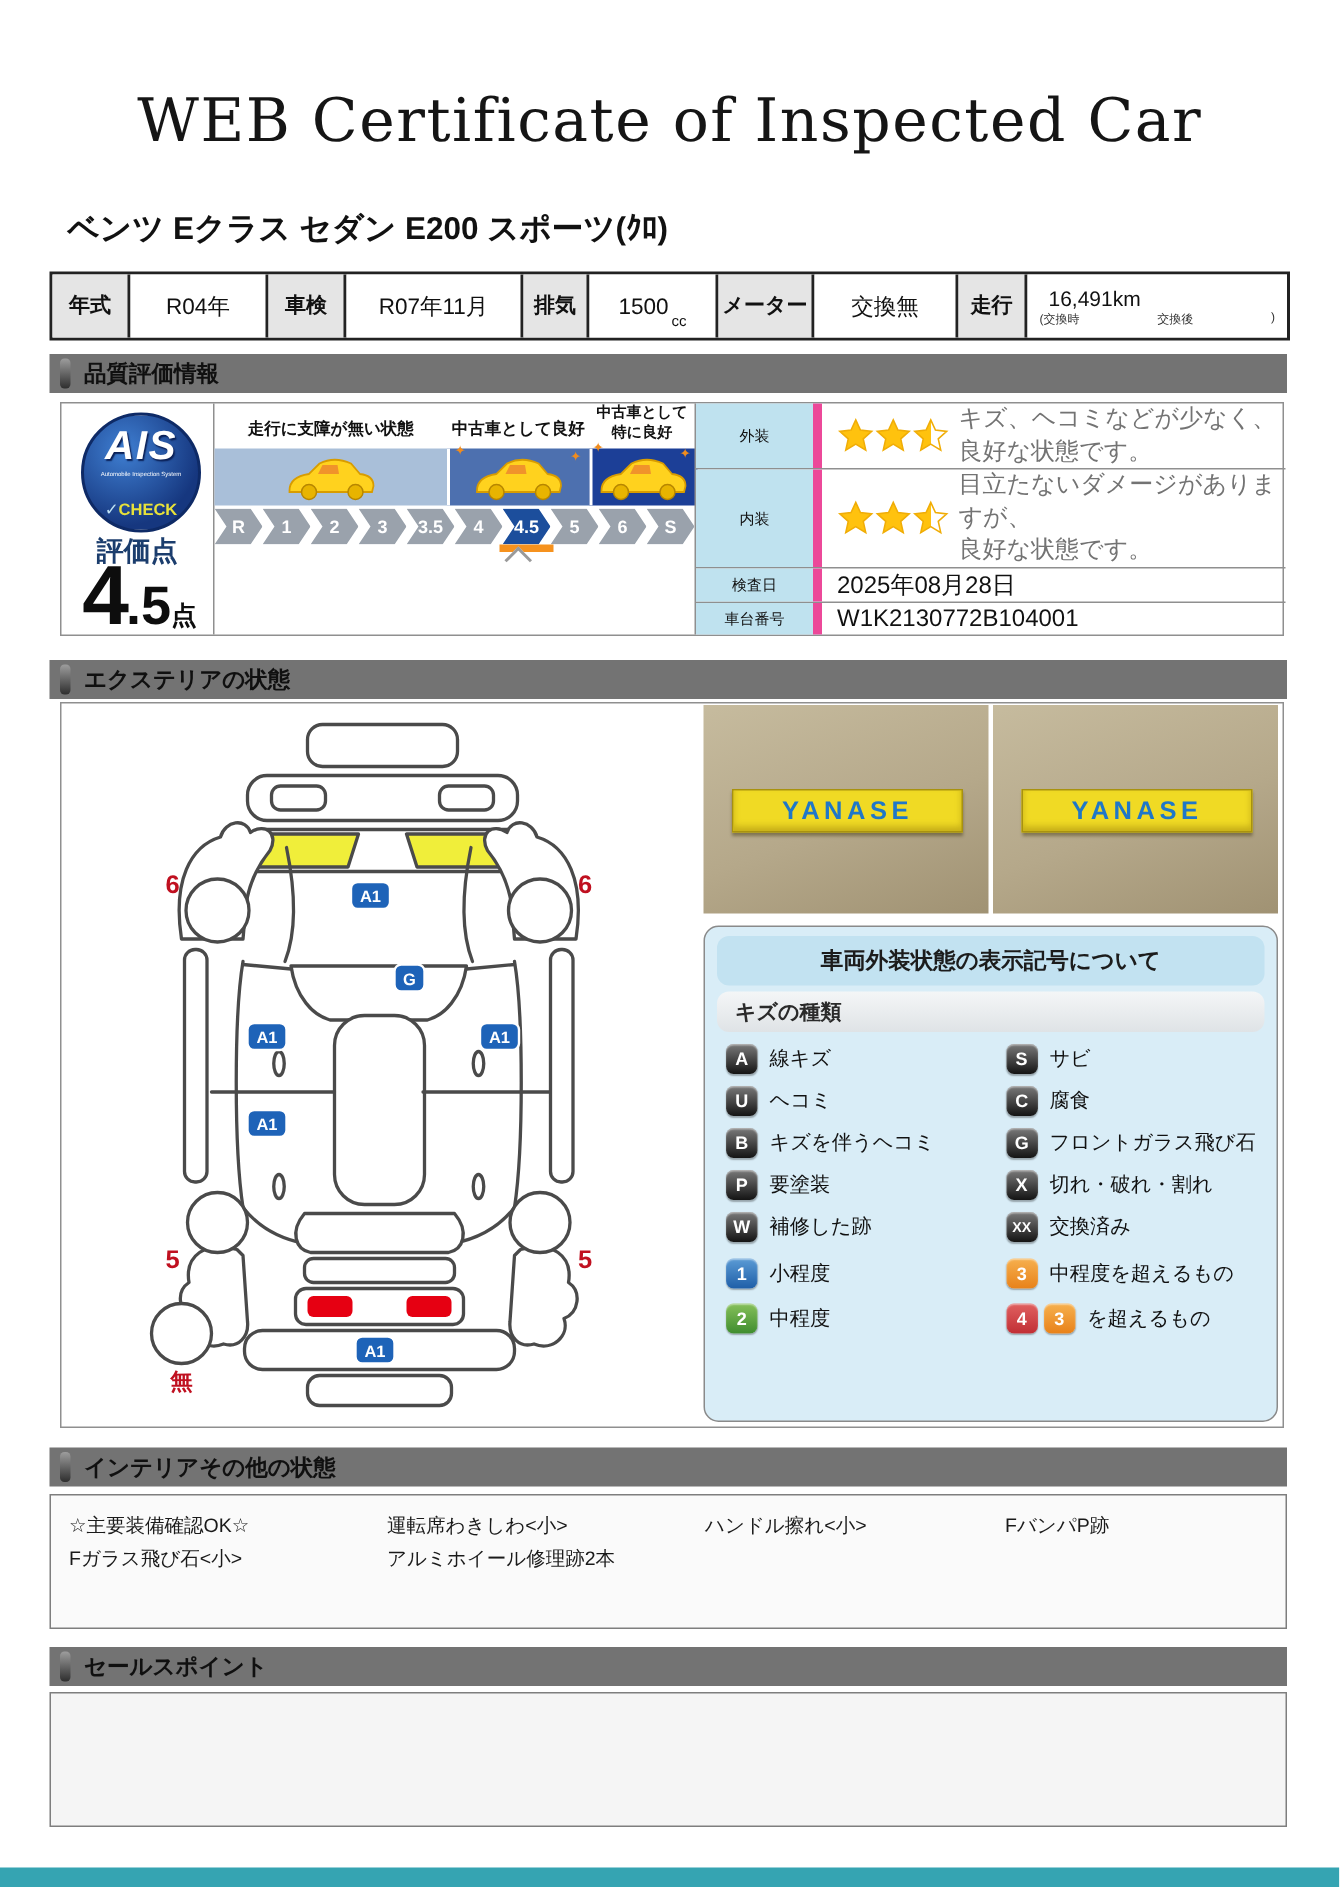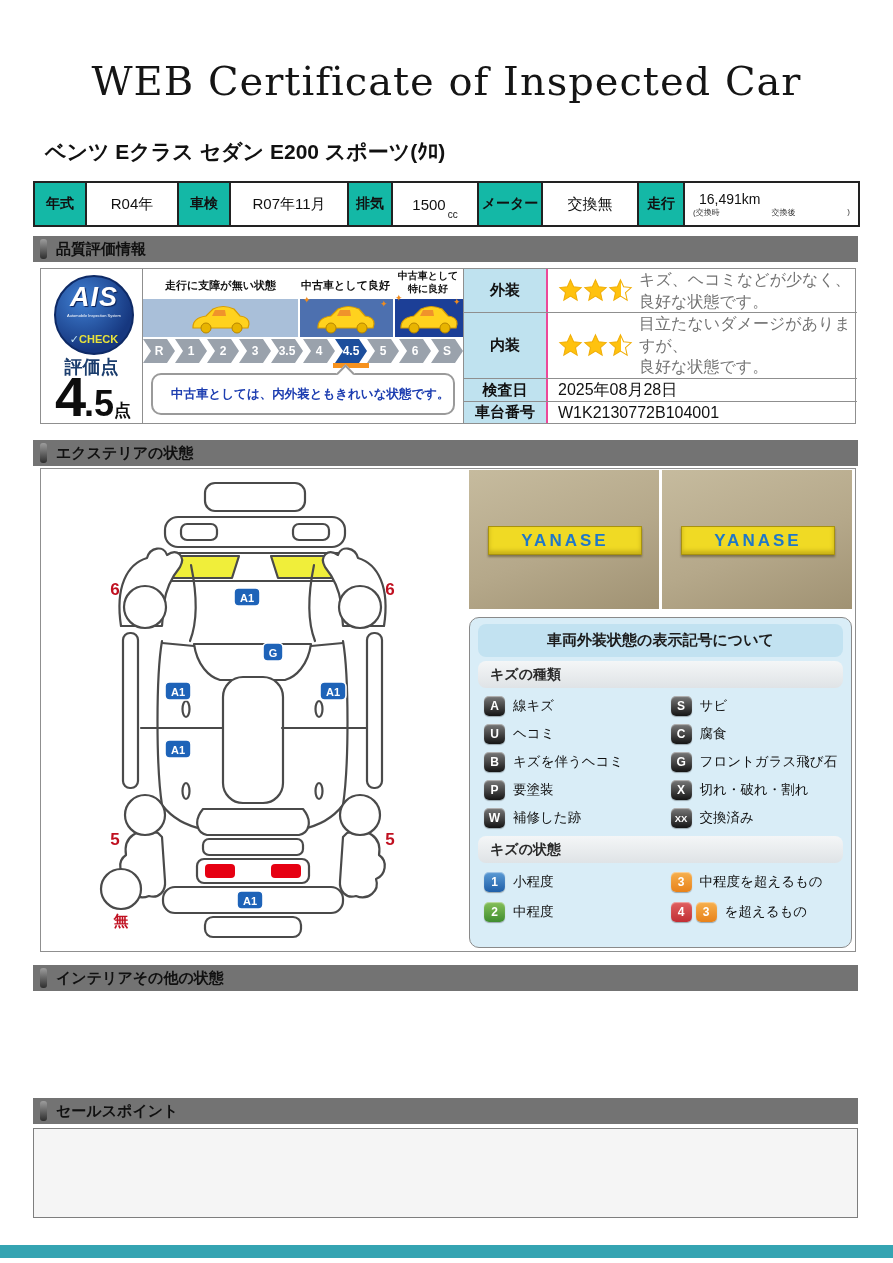--- a/index.html
+++ b/index.html
@@ -9,21 +9,21 @@
   
   .main-title{position:absolute;left:0;top:58px;width:100%;text-align:center;
     font-family:"DejaVu Serif","Liberation Serif",serif;font-size:40px;color:#151515;letter-spacing:1px;}
   .subtitle{position:absolute;left:45px;top:138px;font-size:21px;font-weight:bold;color:#111;}
 
   
   .spec-table{position:absolute;left:33px;top:181px;width:823px;height:42px;display:flex;
     border:2px solid #222;}
   .sc{border-right:2px solid #222;display:flex;align-items:center;justify-content:center;box-sizing:border-box;}
   .sc:last-child{border-right:none;}
-  .sc.label{background:#14b8a6;font-weight:bold;font-size:14px;}
+  .sc.label{background:#e5e5e5;font-weight:bold;font-size:14px;}
   .sc.value{background:#fff;font-size:15px;}
   .unit{font-size:10px;margin-left:2px;align-self:flex-end;padding-bottom:5px;}
   .mileage-cell{flex:1;flex-direction:column;align-items:stretch;justify-content:center;padding:2px 8px;}
   .mileage-main{font-size:14px;padding-left:6px;}
   .mileage-sub{display:flex;justify-content:space-between;font-size:8px;color:#333;}
 
   
   .section-band{position:absolute;left:33px;width:825px;height:26px;background:#737373;
     display:flex;align-items:center;}
   .accent-bar{width:7px;height:20px;border-radius:3px;background:linear-gradient(#9d9d9d,#2e2e2e);margin:0 9px 0 7px;}
@@ -65,22 +65,22 @@
   .comment-box{position:absolute;left:8px;top:104px;width:304px;height:42px;border:2px solid #9a9a9a;border-radius:10px;
     background:#fff;display:flex;align-items:center;box-sizing:border-box;}
   .comment-text{padding-left:18px;font-size:12.5px;font-weight:bold;color:#1c3db0;}
   .notch{position:absolute;left:196px;top:98px;width:11px;height:11px;background:#fff;
     border-left:2px solid #9a9a9a;border-top:2px solid #9a9a9a;transform:rotate(45deg);z-index:2;}
 
   .eval-table{position:absolute;left:422px;top:0;width:394px;height:154px;display:flex;flex-direction:column;
     border-left:1px solid #8f8f8f;box-sizing:border-box;}
   .et-row{display:flex;border-bottom:1px solid #8f8f8f;box-sizing:border-box;}
   .et-row:last-child{border-bottom:none;}
-  .et-label{width:84px;background:#bfe2ef;border-right:2px solid #ec4899;display:flex;align-items:center;justify-content:center;
-    font-size:15px;font-weight:bold;box-sizing:border-box;}
+  .et-label{width:84px;background:#bfe2ef;border-right:6px solid #ec4899;display:flex;align-items:center;justify-content:center;
+    font-size:10px;font-weight:normal;box-sizing:border-box;}
   .et-value{flex:1;display:flex;align-items:center;padding-left:10px;font-size:16px;}
   .star-rating{display:flex;align-items:center;margin-right:6px;}
   .star-rating svg{width:25px;height:25px;display:block;}
   .star-desc{font-size:16px;line-height:1.35;color:#737373;}
 
   
   .ext-box{position:absolute;left:40px;top:468px;width:816px;height:484px;border:1px solid #8f8f8f;box-sizing:border-box;}
   .diagram-wrap{position:absolute;left:4px;top:2px;width:415px;height:474px;}
   .photo{position:absolute;top:1px;width:190px;height:139px;
     background:linear-gradient(160deg,#c6bb9e 0%,#b5a88a 55%,#a09273 100%);overflow:hidden;}
@@ -218,23 +218,20 @@
           <div class="seg">3</div>
           <div class="seg">3.5</div>
           <div class="seg">4</div>
           <div class="seg active">4.5</div>
           <div class="seg">5</div>
           <div class="seg">6</div>
           <div class="seg">S</div>
         </div>
       <div class="orange-bar"></div>
       <div class="notch"></div>
-      <div class="comment-box">
-        <div class="comment-text">中古車としては、内外装ともきれいな状態です。</div>
-      </div>
     </div>
 
     <div class="eval-table">
       <div class="et-row" style="flex:40 0 0">
         <div class="et-label">外装</div>
         <div class="et-value">
           <span class="star-rating">
               <svg viewBox="0 0 24 24">
                 <path d="M12 1.8 L15 8.4 L22.2 9.2 L16.8 14 L18.4 21.2 L12 17.4 L5.6 21.2 L7.2 14 L1.8 9.2 L9 8.4 Z" fill="#FFC20E" stroke="#f0ad07"></path>
               </svg>
@@ -404,21 +401,20 @@
           </div>
           <div class="legend-row">
             <span class="badge dark">W</span>
             <span class="lbl">補修した跡</span>
           </div>
           <div class="legend-row">
             <span class="badge dark xs">XX</span>
             <span class="lbl">交換済み</span>
           </div>
         </div>
-      <div class="legend-subhead">キズの状態</div>
       <div class="legend-grid state-grid" id="states-grid">
           <div class="legend-row">
             <span class="badge blue">1</span>
             <span class="lbl">小程度</span>
           </div>
           <div class="legend-row">
             <span class="badge orange">3</span>
             <span class="lbl">中程度を超えるもの</span>
           </div>
           <div class="legend-row">
@@ -431,20 +427,30 @@
             <span class="lbl">を超えるもの</span>
           </div>
         </div>
     </div>
   </div>
 
   <div class="section-band" style="top:965px">
     <div class="accent-bar"></div>
     <div class="section-title">インテリアその他の状態</div>
   </div>
+  <div class="plain-box interior-box">
+    <div class="interior-grid" id="interior-grid">
+        <span>☆主要装備確認OK☆</span>
+        <span>運転席わきしわ&lt;小&gt;</span>
+        <span>ハンドル擦れ&lt;小&gt;</span>
+        <span>FバンパP跡</span>
+        <span>Fガラス飛び石&lt;小&gt;</span>
+        <span>アルミホイール修理跡2本</span>
+      </div>
+  </div>
 
   <div class="section-band" style="top:1098px">
     <div class="accent-bar"></div>
     <div class="section-title">セールスポイント</div>
   </div>
   <div class="plain-box sales-box"></div>
 
   <div class="footer-bar" style="background: rgb(53, 164, 178);"></div>
 </div>
 

